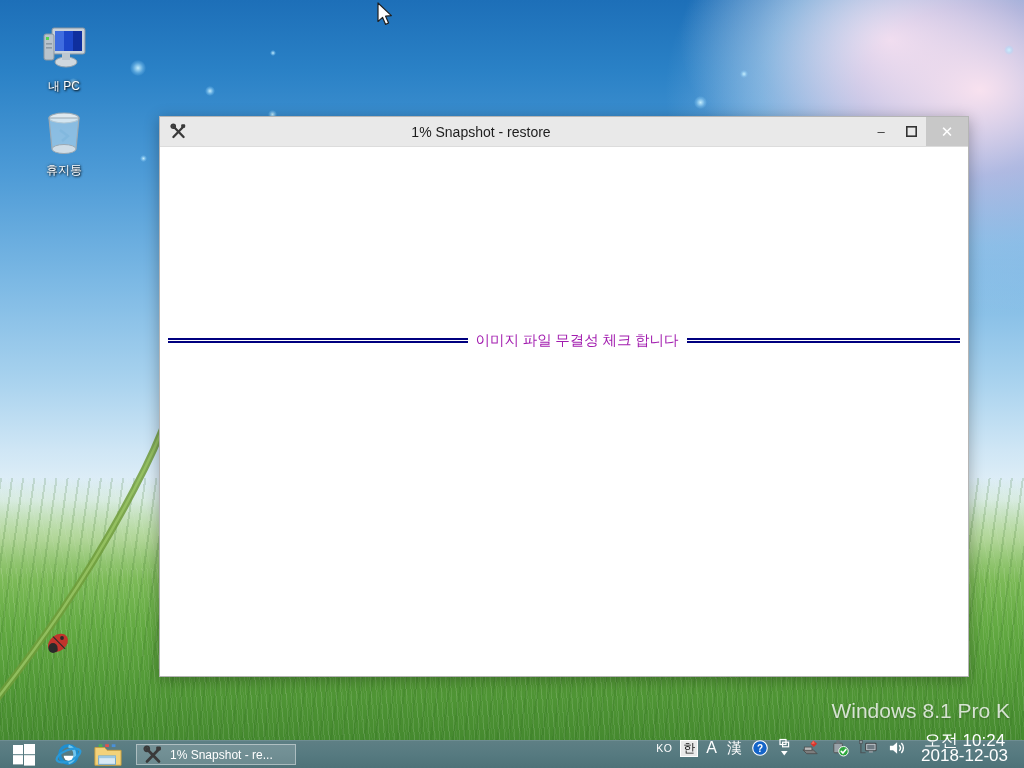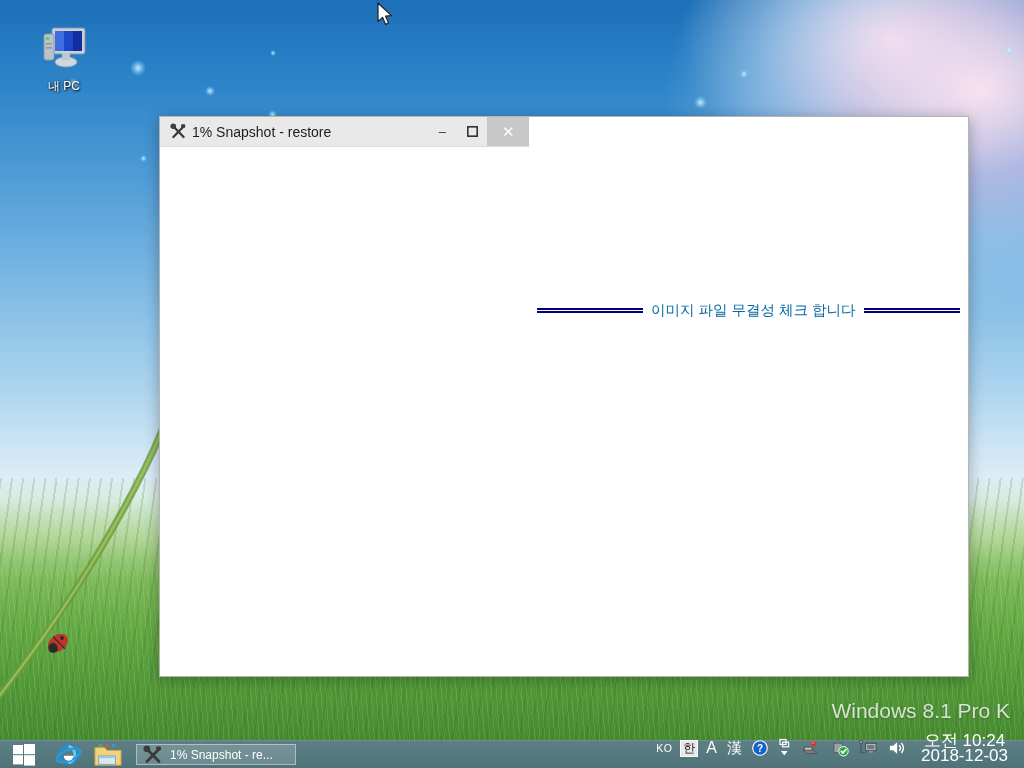--- a/index.html
+++ b/index.html
@@ -81,21 +81,21 @@
 
   
   #app-window {
     position: absolute;
     left: 159px; top: 116px;
     width: 810px; height: 561px;
     background: #ffffff;
     border: 1px solid #b5b5b5;
     box-shadow: 0 3px 14px rgba(0,0,0,0.30);
     display: flex;
-    flex-direction: row;
+    flex-direction: column;
   }
   #titlebar {
     height: 30px;
     background: #e9e9e9;
     display: flex;
     align-items: stretch;
     border-bottom: 1px solid #dcdcdc;
     position: relative;
     flex: 0 0 auto;
   }
@@ -148,23 +148,23 @@
     color: #00007f;
   }
   .sep-row .rule {
     flex: 1 1 auto;
     height: 5px;
     border-top: 2px solid #00007f;
     border-bottom: 2px solid #00007f;
   }
   .sep-row .sep-label {
     flex: 0 0 auto;
-    font-family: Liberation Sans, sans-serif;
+    font-family: Liberation Serif, serif;
     font-size: 14.5px;
-    color: #0369a1;
+    color: #a21caf;
     white-space: nowrap;
   }
   .blank { height: 15.6px; }
   .blank.b2 { height: 31px; }
   .blank.b3 { height: 47px; }
 
   
   #taskbar {
     position: absolute;
     left: 0; bottom: 0;
@@ -276,20 +276,31 @@
         <rect x="8" y="13" width="3" height="3" fill="#52d455"></rect>
         <rect x="8" y="19" width="6" height="1.6" fill="#8d9aa5"></rect>
         <rect x="8" y="23" width="6" height="1.6" fill="#8d9aa5"></rect>
         <ellipse cx="28" cy="38" rx="11" ry="5" fill="#cfd8df" stroke="#95a3ae" stroke-width="1"></ellipse>
         <rect x="24" y="29" width="8" height="7" fill="#bcc7d0"></rect>
       </svg>
     </div>
     <div class="label">내 PC</div>
   </div>
 
+  <div class="desk-icon" id="icon-trash">
+    <div class="glyph">
+      <svg width="52" height="50" viewBox="0 0 52 50">
+        <ellipse cx="26" cy="10" rx="15" ry="5" fill="#dfe9ef" stroke="#9aa9b4" stroke-width="1.2"></ellipse>
+        <path d="M11,10 L14,41 Q26,47 38,41 L41,10 Z" fill="rgba(200,225,240,0.55)" stroke="#9aa9b4" stroke-width="1.2"></path>
+        <ellipse cx="26" cy="41" rx="12" ry="4.5" fill="#cfdde7" stroke="#9aa9b4" stroke-width="1"></ellipse>
+        <path d="M22,22 L30,28 L24,33" stroke="#7fb6dd" stroke-width="2.4" fill="none" opacity="0.8"></path>
+      </svg>
+    </div>
+    <div class="label">휴지통</div>
+  </div>
 
   <div id="app-window">
 
     <div id="titlebar">
       <div id="titlebar-icon">
         <svg width="17" height="17" viewBox="0 0 20 20">
           <g stroke="#3a3a3a" stroke-width="2.7" stroke-linecap="round">
             <line x1="3.5" y1="3.5" x2="16" y2="16.5"></line>
             <line x1="16.5" y1="3.5" x2="4" y2="16.5"></line>
           </g>

